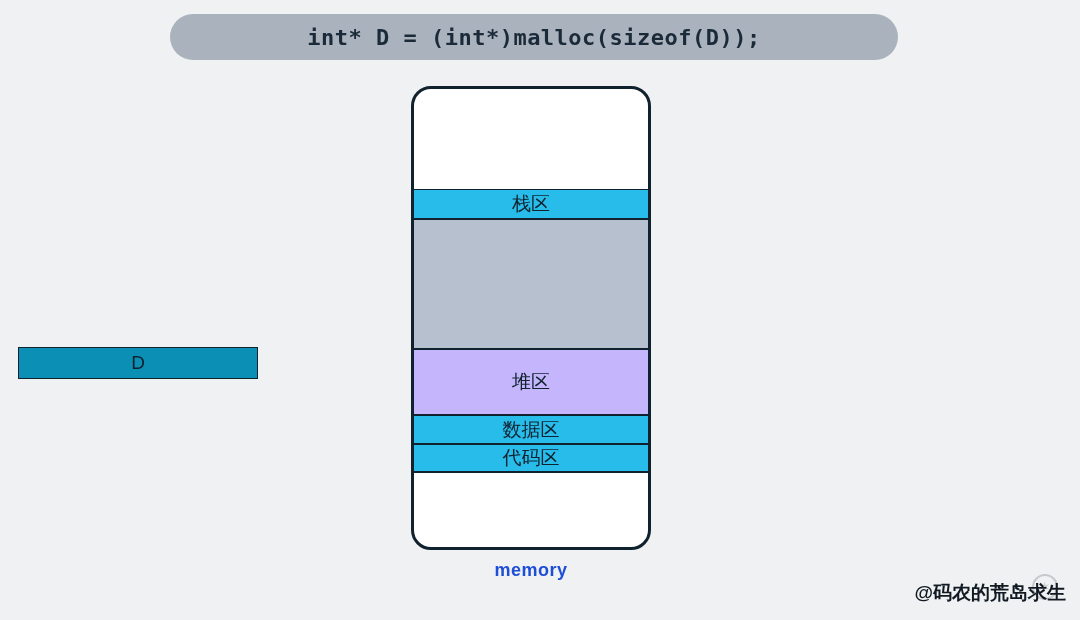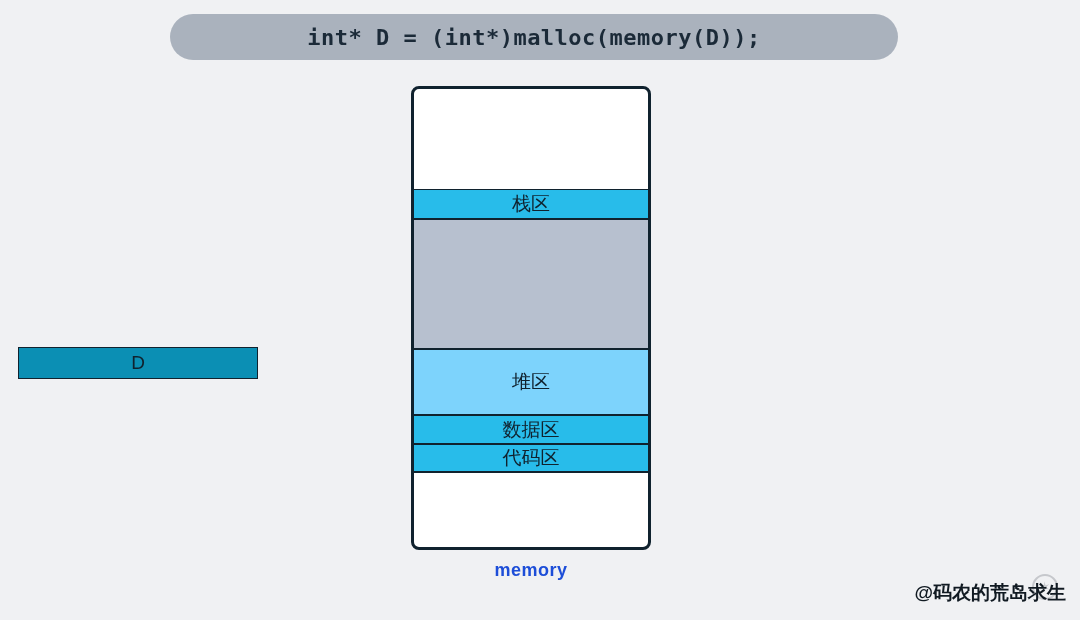--- a/index.html
+++ b/index.html
@@ -30,39 +30,39 @@
       letter-spacing: 0.5px;
     }
 
     .mem-box {
       position: absolute;
       top: 86px;
       left: 411px;
       width: 240px;
       height: 464px;
       border: 3px solid #10222e;
-      border-radius: 8px;
+      border-radius: 20px;
       background: #ffffff;
       overflow: hidden;
     }
     .mem-row {
       position: absolute;
       left: 0; right: 0;
       border-top: 1.5px solid #10222e;
       border-bottom: 1.5px solid #10222e;
       display: flex;
       align-items: center;
       justify-content: center;
       font-size: 19px;
       color: #10222e;
       font-weight: 500;
     }
     .stack  { top: 100px; height: 30px;  background: #28bcea; }
     .free   { top: 130px; height: 130px; background: #b7c0cf; }
-    .heap   { top: 260px; height: 66px;  background: #7dd3fc; }
+    .heap   { top: 260px; height: 66px;  background: #c4b5fd; }
     .data   { top: 326px; height: 29px;  background: #28bcea; }
     .code   { top: 355px; height: 29px;  background: #28bcea; border-bottom-width: 2px; }
 
     .mem-caption {
       position: absolute;
       top: 560px;
       left: 411px;
       width: 240px;
       text-align: center;
       font-weight: 800;
@@ -109,21 +109,21 @@
       bottom: 14px;
       right: 14px;
       font-size: 19px;
       font-weight: 800;
       color: #111a22;
     }
   </style>
 </head>
 <body>
 
-<div class="code-pill">int* D = (int*)malloc(memory(D));</div>
+<div class="code-pill">int* D = (int*)malloc(sizeof(D));</div>
 
 <div class="mem-box">
   <div class="mem-row stack">栈区</div>
   <div class="mem-row free"></div>
   <div class="mem-row heap">堆区</div>
   <div class="mem-row code">代码区</div>
   <div class="mem-row data">数据区</div>
 </div>
 
 <div class="mem-caption">memory</div>

